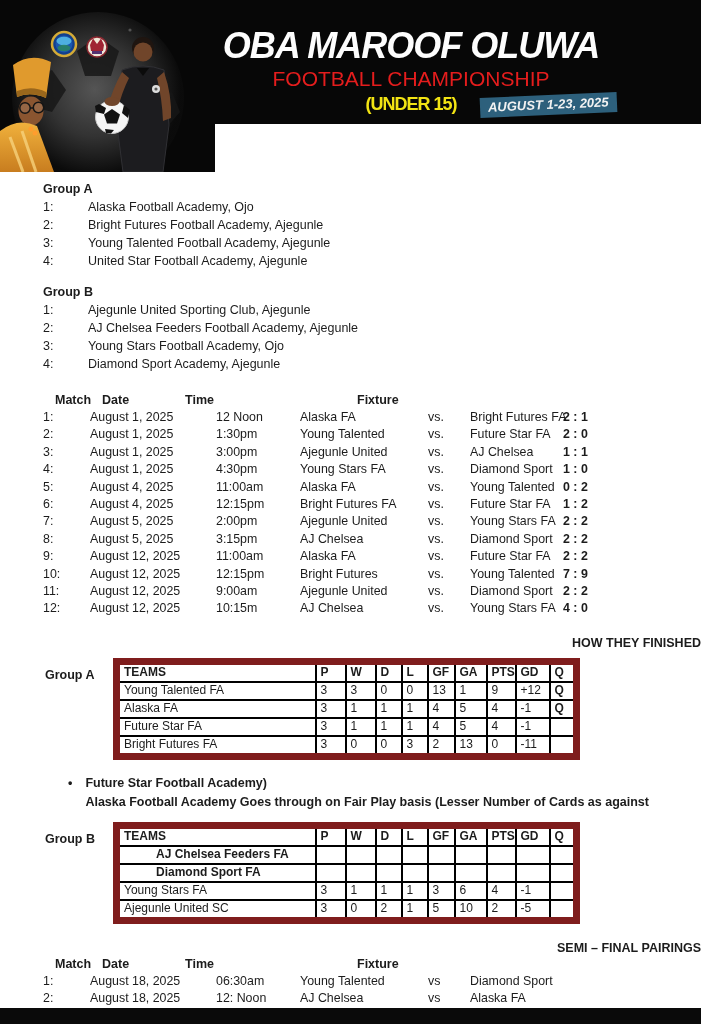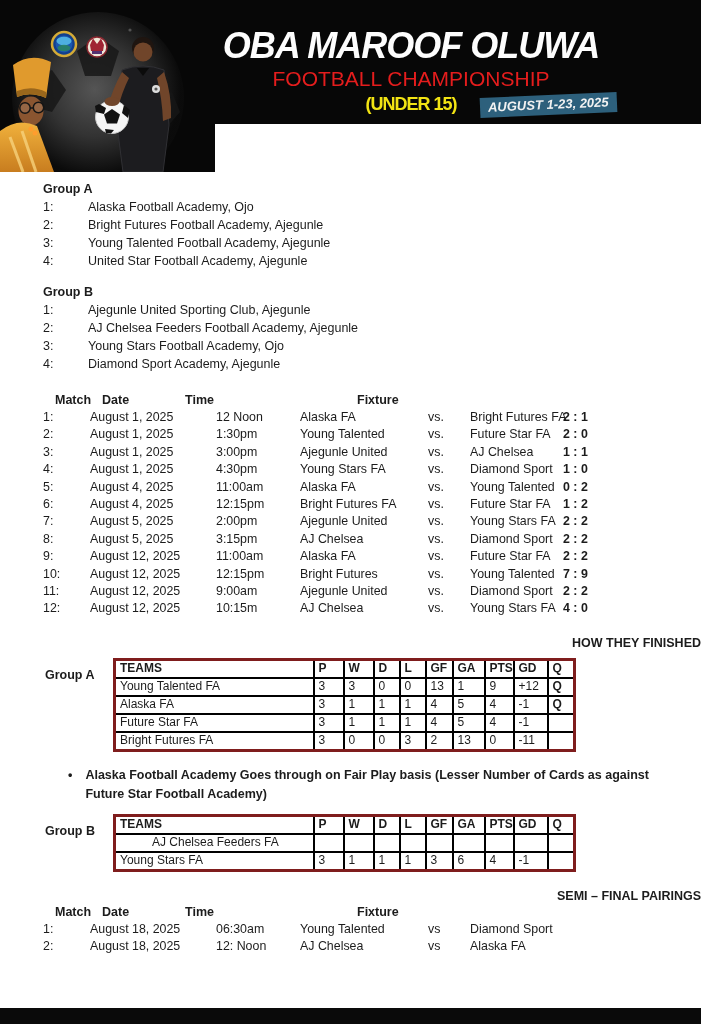--- a/index.html
+++ b/index.html
@@ -28,26 +28,26 @@
   .fx-head { display:grid; grid-template-columns:47px 83px 172px auto;
              padding-left:55px; margin-top:19px; font-weight:bold; font-size:12.5px; line-height:17px; }
   .fx-row { display:grid; grid-template-columns:47px 126px 84px 128px 42px 93px 46px;
             padding-left:43px; font-size:12.4px; line-height:17.4px; white-space:nowrap; }
   .fx-row .score { font-weight:bold; }
   .center-title { width:701px; text-align:right; font-weight:bold; font-size:12.5px;
                   line-height:16px; margin-top:17px; }
   .tbl-wrap { position:relative; margin-top:7px; }
   .grp-label { position:absolute; left:45px; top:10px; font-weight:bold; font-size:12.5px; }
   table.standings { border-collapse:collapse; table-layout:fixed; width:460px;
-                    margin-left:113px; font-size:12px; border:3px solid #7f1d1d; }
+                    margin-left:113px; font-size:12px; border:7px solid #7f1d1d; }
   table.standings th, table.standings td {
     border:2px solid #000; padding:1.5px 4px; text-align:left;
     height:17px; line-height:13px; white-space:nowrap; overflow:hidden; }
   table.standings td.q { font-weight:bold; }
-  table.standings tr.bold td { font-weight:normal;padding-left:36px; }
+  table.standings tr.bold td { font-weight:bold;padding-left:36px; }
   .note { display:flex; gap:13px; margin:14px 0 0 68px; font-weight:bold;
           font-size:12.5px; line-height:19px; }
   .semi-head { margin-top:3px; }
   .bottom-bar { position:absolute; left:0; top:1008px; width:701px; height:16px; background:#0a0a0a; }
 </style>
 </head>
 <body>
 
 <div class="page">
 
@@ -390,22 +390,22 @@
               <td>-11</td>
               <td class="q"></td>
             </tr>
           </tbody>
       </table>
     </div>
 
     <div class="note">
       <span>•</span>
       <div>
+        <div>Future Star Football Academy)</div>
         <div>Alaska Football Academy Goes through on Fair Play basis (Lesser Number of Cards as against</div>
-        <div>Future Star Football Academy)</div>
       </div>
     </div>
 
     <div class="tbl-wrap" style="margin-top:10px;">
       <span class="grp-label">Group B</span>
       <table class="standings">
         <colgroup>
           <col style="width:199px">
             <col style="width:30px">
             <col style="width:30px">
@@ -440,34 +440,58 @@
               <td>1</td>
               <td>2</td>
               <td>0</td>
               <td>7</td>
               <td>3</td>
               <td>5</td>
               <td>+4</td>
               <td class="q">Q</td>
             </tr>
 
+            <tr class="bold">
+              <td>Diamond Sport FA</td>
+              <td>3</td>
+              <td>1</td>
+              <td>1</td>
+              <td>1</td>
+              <td>9</td>
+              <td>5</td>
+              <td>4</td>
+              <td>+4</td>
+              <td class="q">Q</td>
+            </tr>
 
             <tr>
               <td>Young Stars FA</td>
               <td>3</td>
               <td>1</td>
               <td>1</td>
               <td>1</td>
               <td>3</td>
               <td>6</td>
               <td>4</td>
               <td>-1</td>
               <td class="q"></td>
             </tr>
 
+            <tr>
+              <td>Ajegunle United SC</td>
+              <td>3</td>
+              <td>0</td>
+              <td>2</td>
+              <td>1</td>
+              <td>5</td>
+              <td>10</td>
+              <td>2</td>
+              <td>-5</td>
+              <td class="q"></td>
+            </tr>
           </tbody>
       </table>
     </div>
 
     <div class="center-title" style="margin-top:16px;">SEMI – FINAL PAIRINGS</div>
 
     <div class="fx-head semi-head" style="margin-top:0;">
       <span>Match</span>
       <span>Date</span>
       <span>Time</span>

